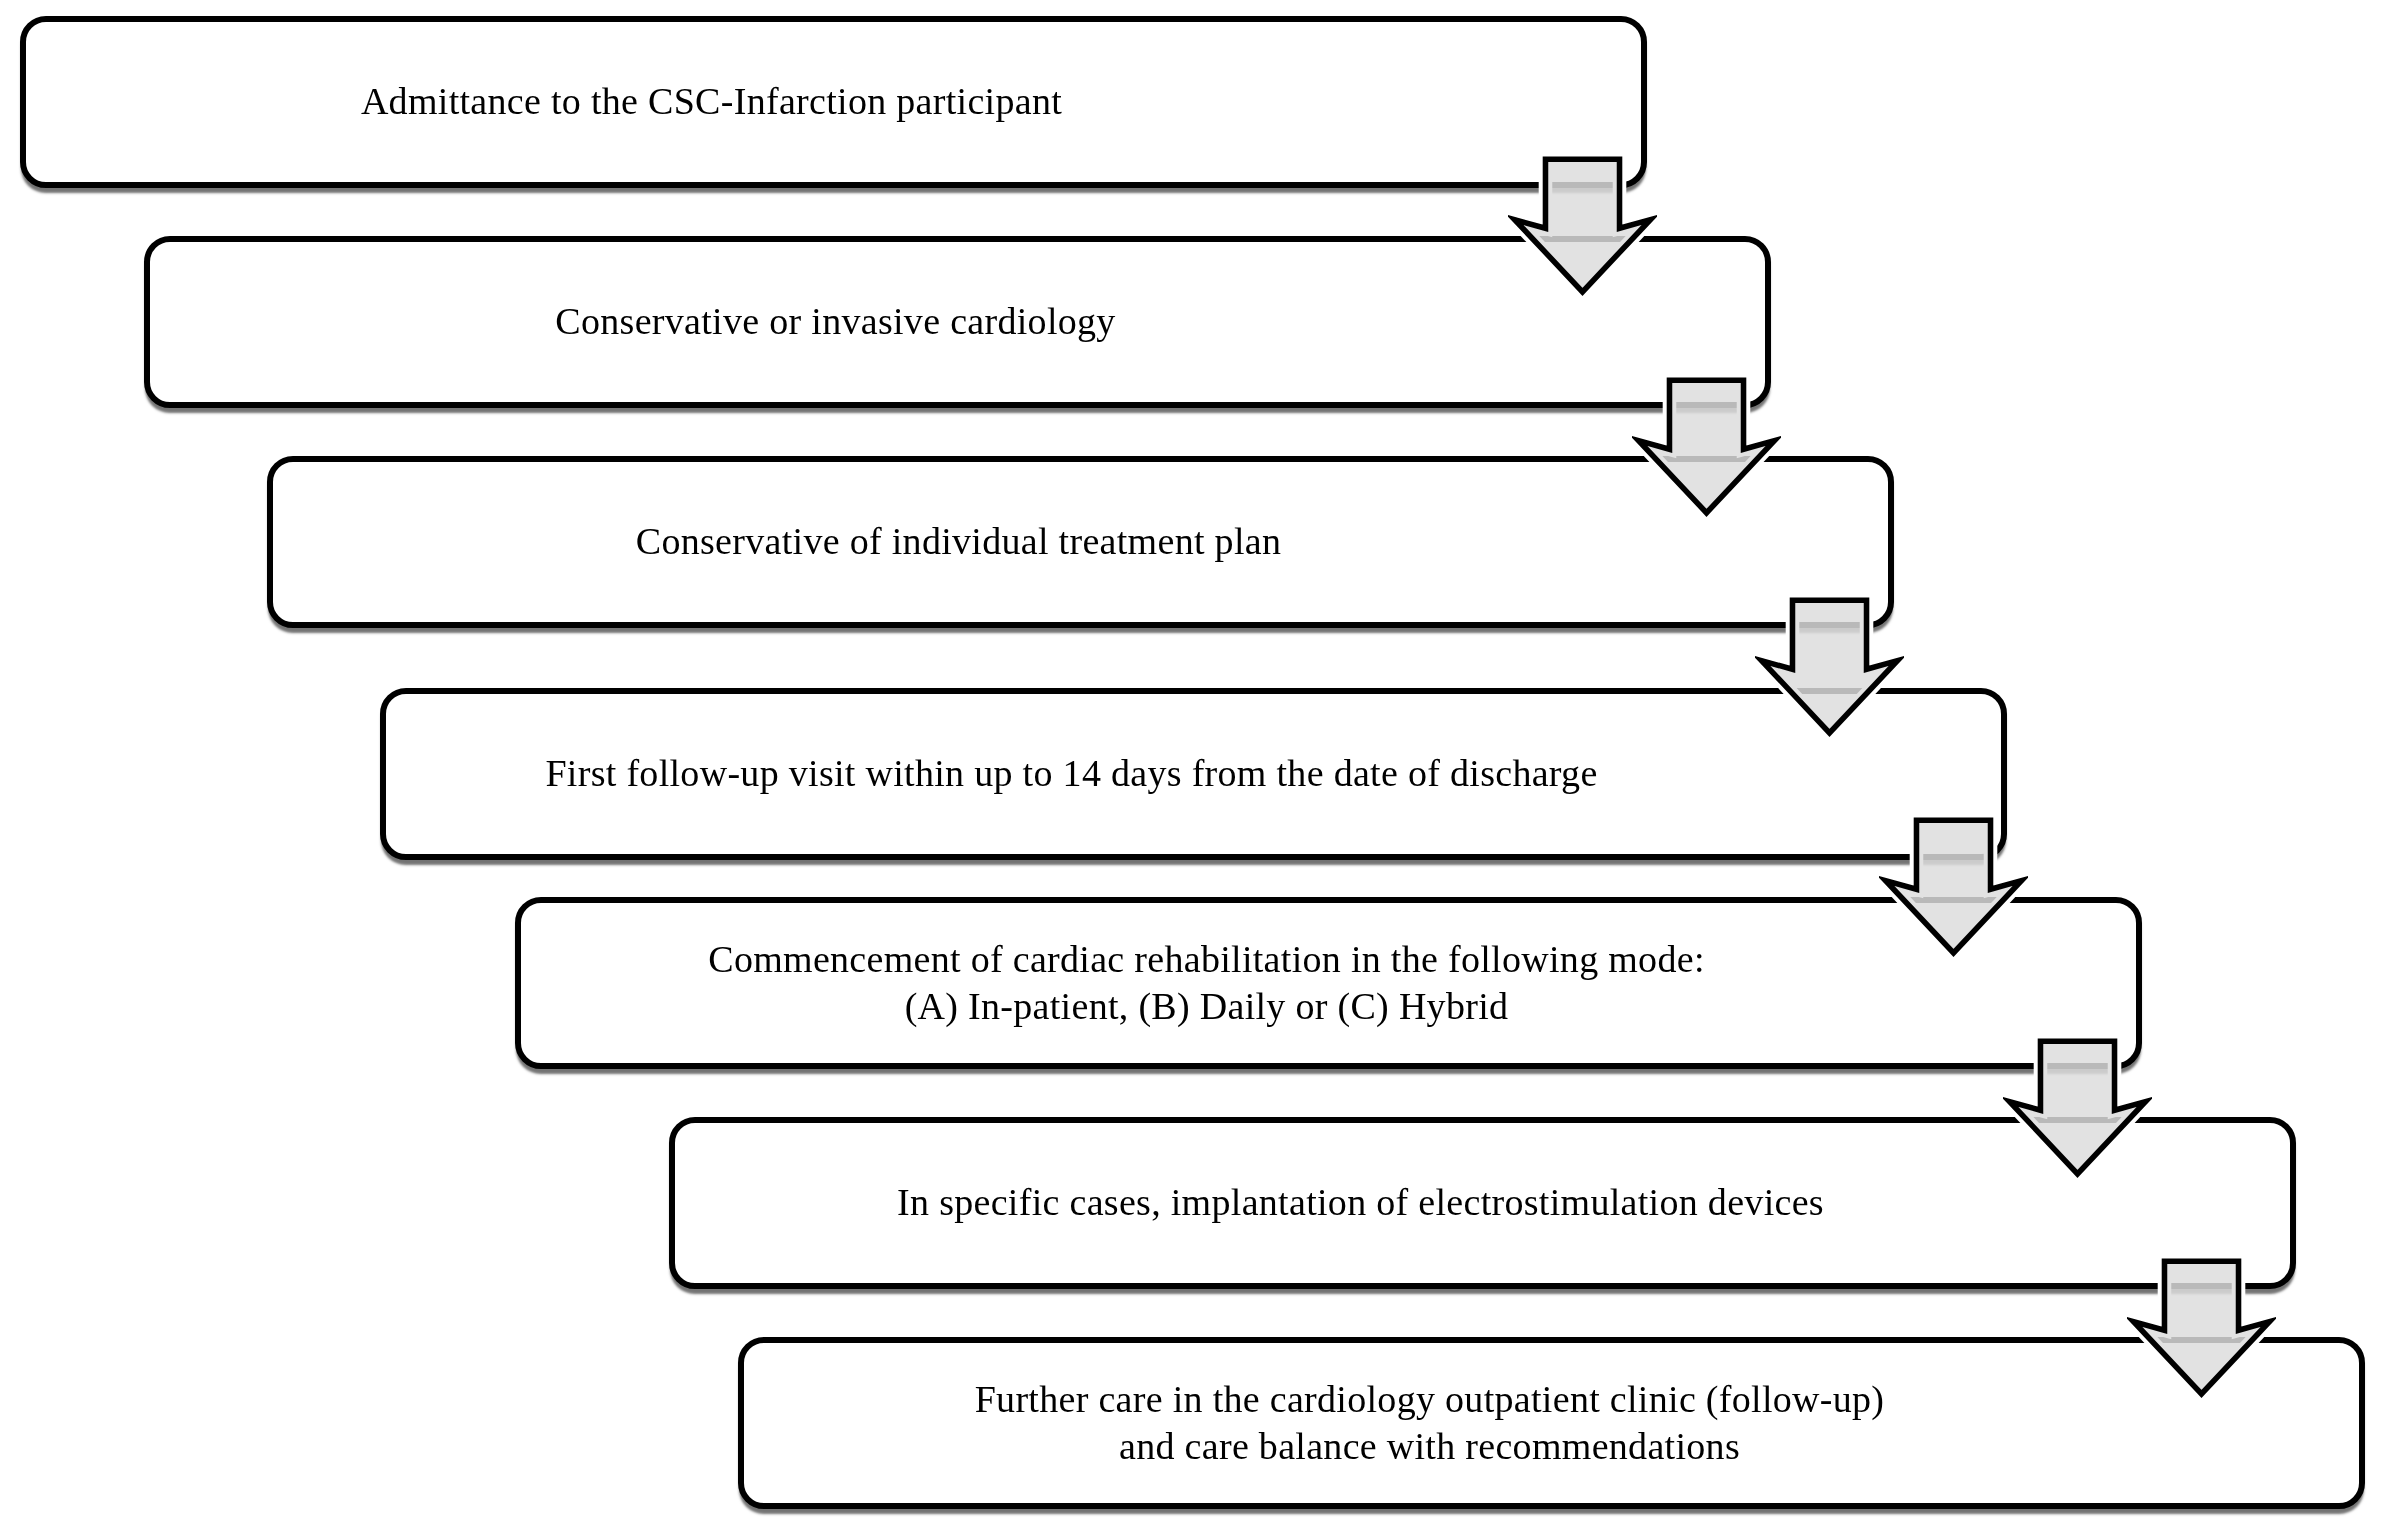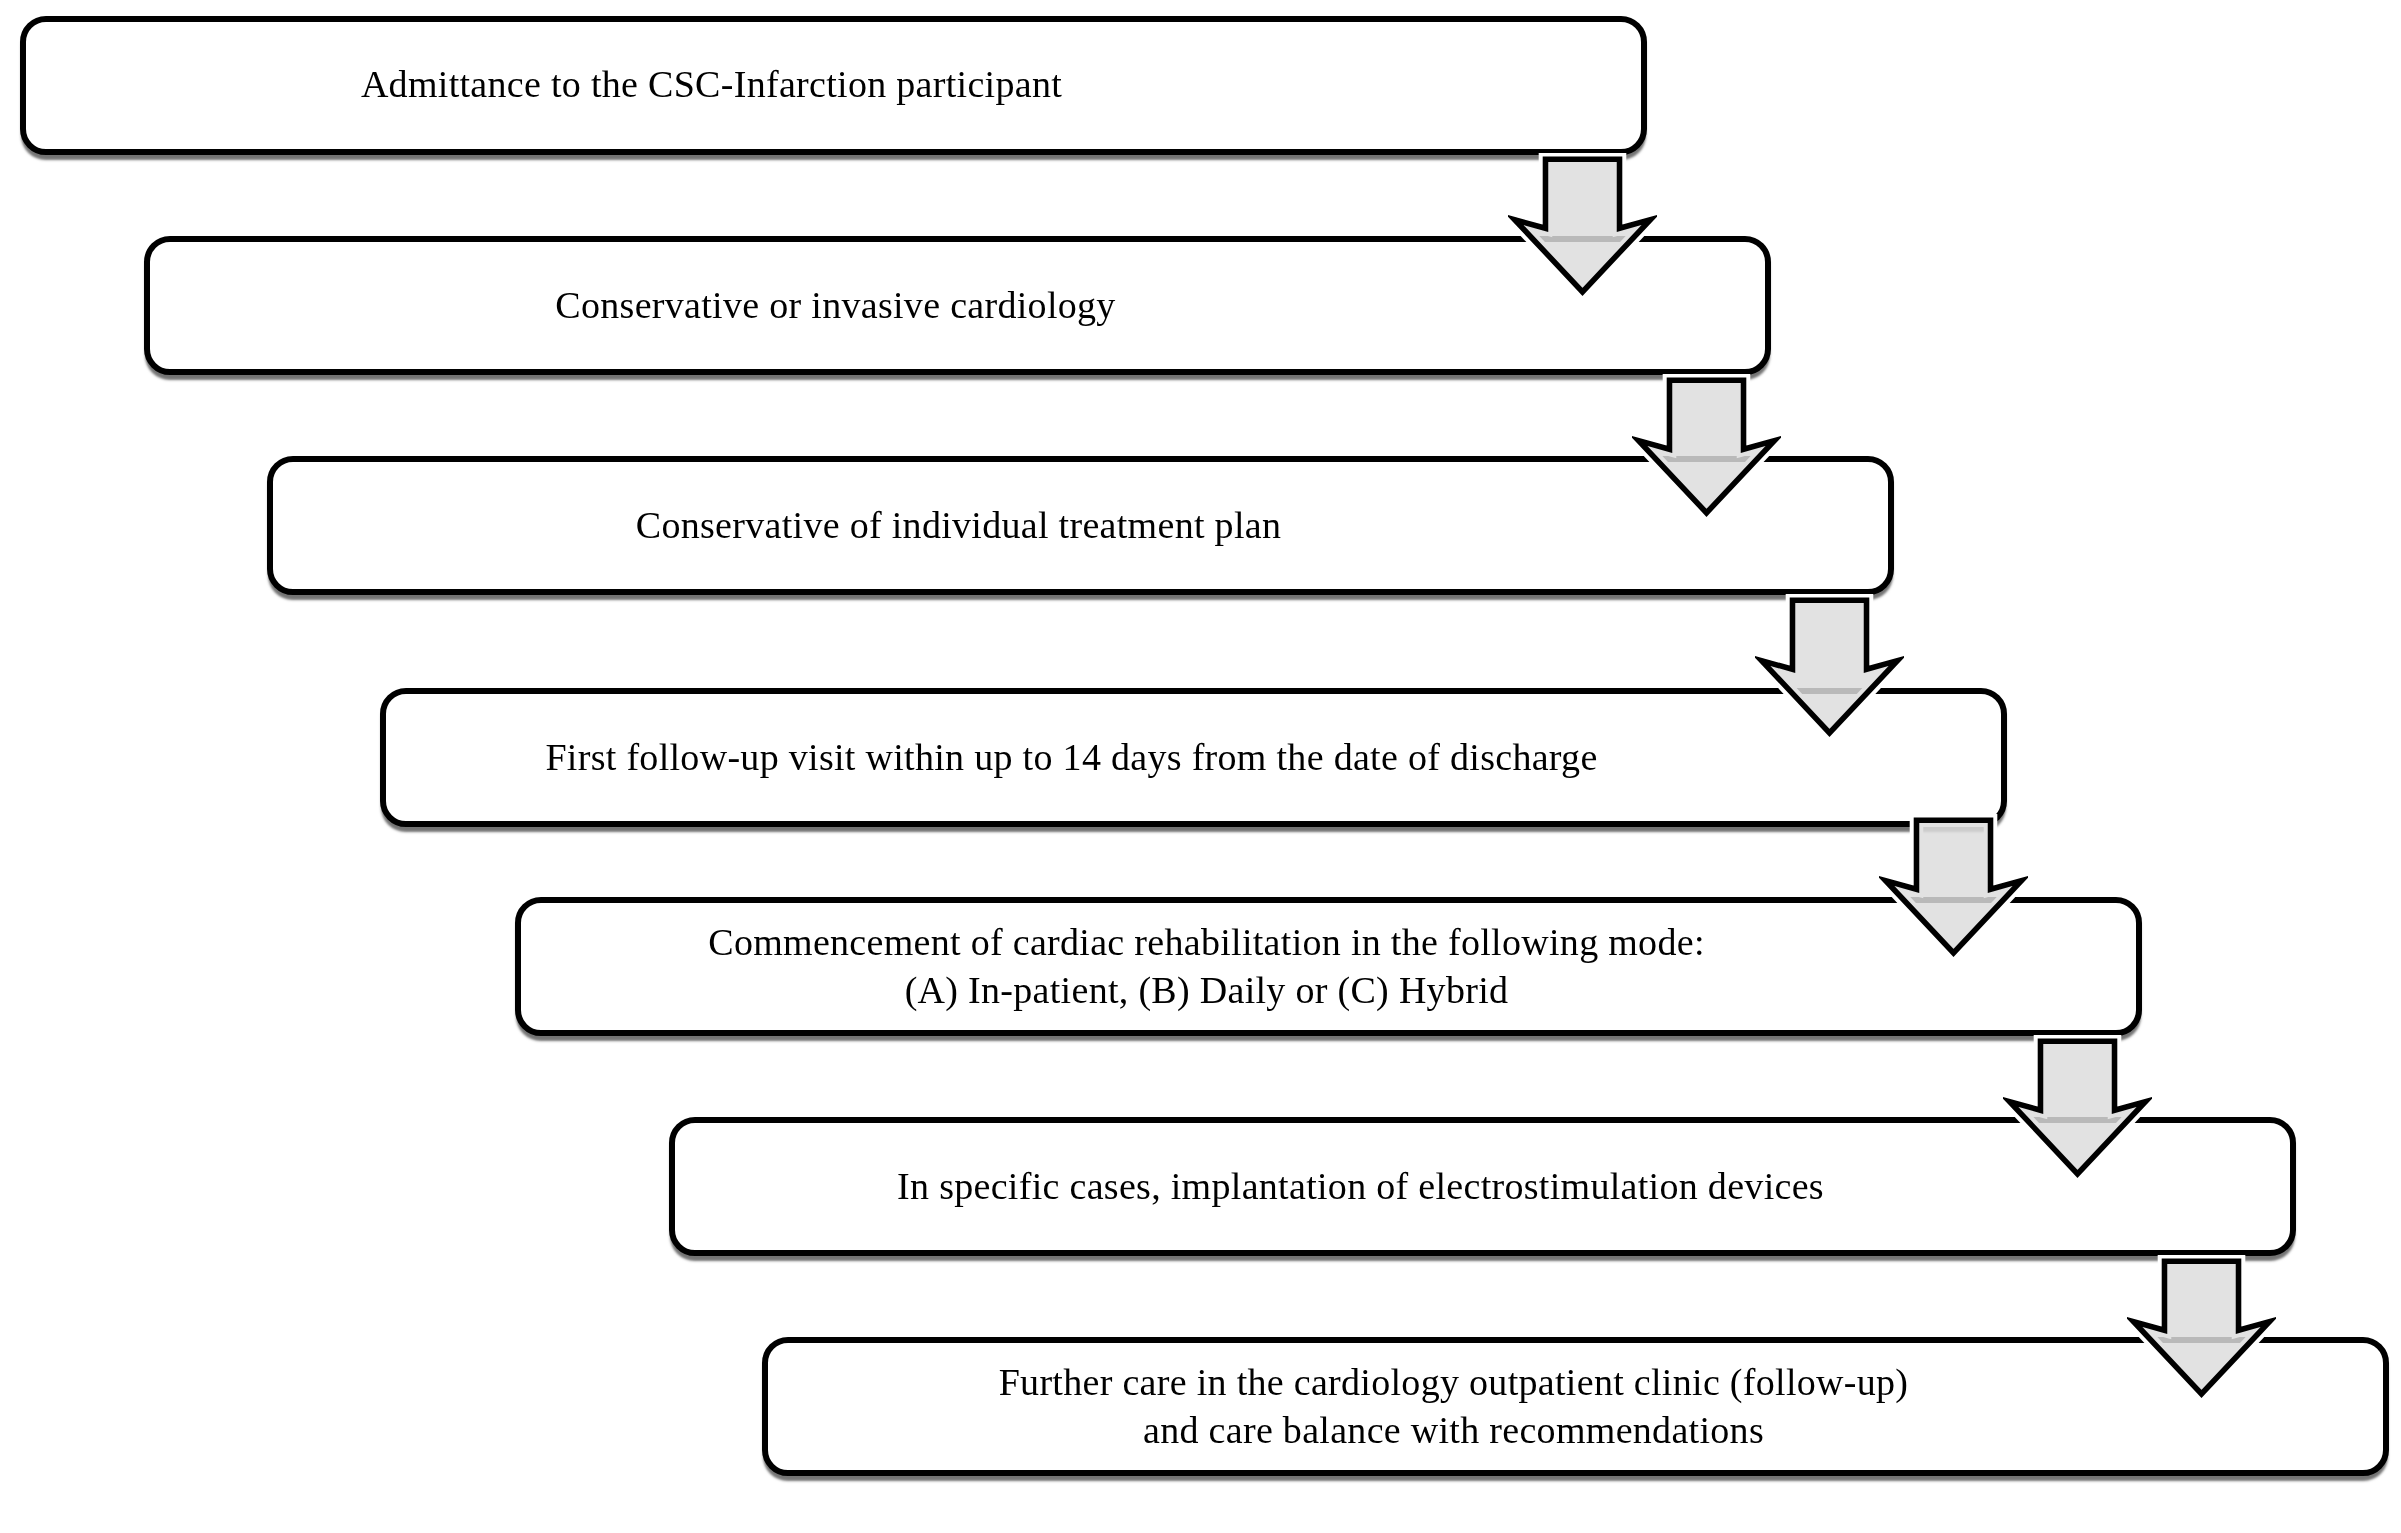--- a/index.html
+++ b/index.html
@@ -17,21 +17,21 @@
     position: relative;
     width: 2401px;
     height: 1534px;
     background: var(--background);
     overflow: hidden;
     font-family: "Liberation Serif", "DejaVu Serif", serif;
   }
   .flow-box {
     position: absolute;
     width: 1627px;
-    height: 139px;
+    height: 172px;
     background: var(--box-fill);
     border: 6.8px solid var(--box-border);
     border-radius: 26px;
     box-shadow: 0 5.6px 2.5px -1.2px rgba(0,0,0,0.55);
     display: flex;
     align-items: center;
     justify-content: center;
     padding: 0 266px 0 22px;
     z-index: 1;
   }
@@ -81,21 +81,21 @@
   <div class="flow-box" style="left:380px; top:676px;margin-top:12px;">
     <span class="box-text">First follow-up visit within up to 14 days from the date of discharge</span>
   </div>
   <div class="flow-box" style="left:515px; top:897px;">
     <span class="box-text">Commencement of cardiac rehabilitation in the following mode:
 (A) In-patient, (B) Daily or (C) Hybrid</span>
   </div>
   <div class="flow-box" style="left:639px; top:1117px;margin-left:30px;">
     <span class="box-text">In specific cases, implantation of electrostimulation devices</span>
   </div>
-  <div class="flow-box" style="left:762px; top:1337px;">
+  <div class="flow-box" style="left:738px; top:1337px;">
     <span class="box-text">Further care in the cardiology outpatient clinic (follow-up)
 and care balance with recommendations</span>
   </div>
 
   <svg class="flow-arrow" style="left:1508px; top:153px;" viewBox="0 0 240 235" aria-hidden="true">
     <polygon class="arrow-casing" points="60,10 180,10 180,122 230,108 120,225 10,108 60,122"></polygon>
     <polygon class="arrow-body" points="60,10 180,10 180,122 230,108 120,225 10,108 60,122"></polygon>
   </svg>
   <svg class="flow-arrow" style="left:1632px; top:374px;" viewBox="0 0 240 235" aria-hidden="true">
     <polygon class="arrow-casing" points="60,10 180,10 180,122 230,108 120,225 10,108 60,122"></polygon>

